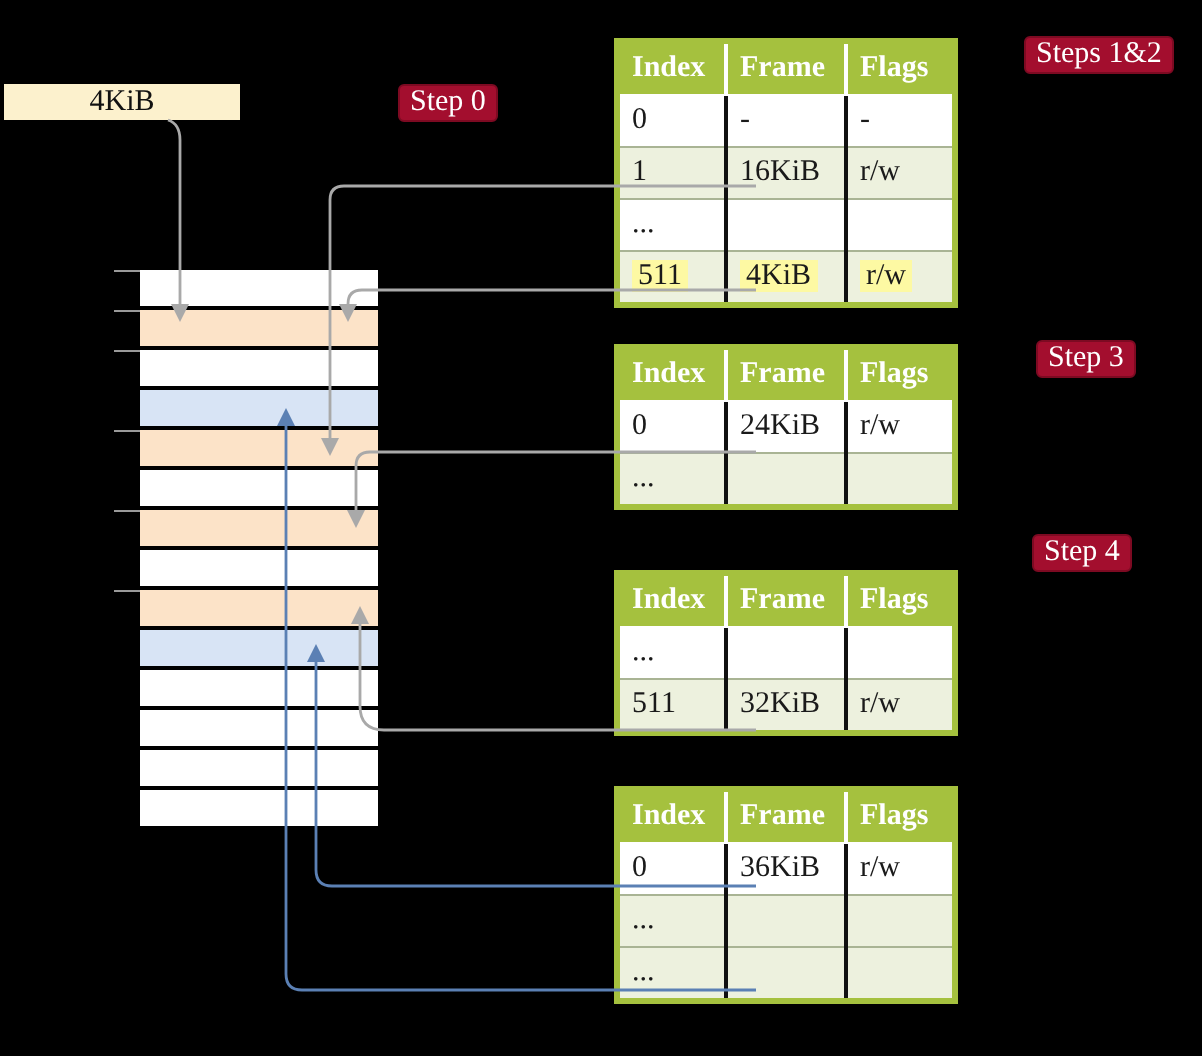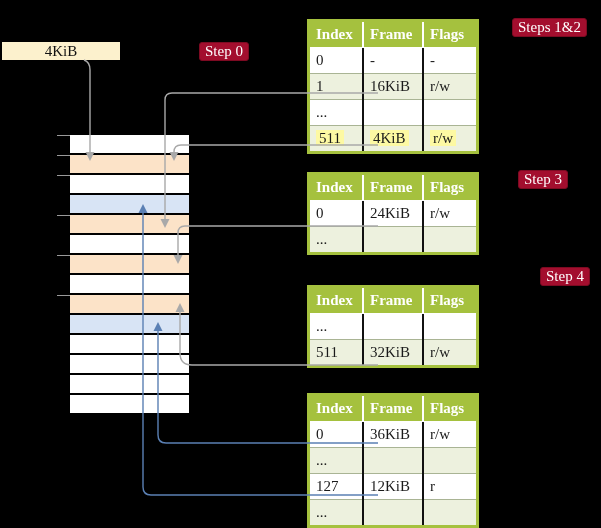--- a/index.html
+++ b/index.html
@@ -20,21 +20,21 @@
     text-align:center;
   }
   .badge{
     position:absolute;background:var(--step-red);color:#fff;font-size:15px;
     line-height:15px;padding:1px 5px;border:1px solid #7d0a22;border-radius:3px;
     white-space:nowrap;
   }
   #badge-step0{left:199px;top:42px;}
   #badge-steps12{left:512px;top:18px;}
   #badge-step3{left:518px;top:158px;margin-top:12px;}
-  #badge-step4{left:540px;top:267px;}
+  #badge-step4{left:516px;top:267px;}
   #memory-stack{position:absolute;left:70px;top:135px;width:119px;}
   .mem-row{height:18px;margin-bottom:2px;background:#fff;}
   .mem-row.peach{background:var(--memory-peach);}
   .mem-row.blue{background:var(--memory-blue);}
   .tick{position:absolute;left:57px;width:13px;height:1px;background:#9a9a9a;}
   .pt{
     position:absolute;left:307px;border:3px solid var(--table-border-green);
     background:#fff;
   }
   #pt1{top:19px;} #pt2{top:172px;} #pt3{top:285px;} #pt4{top:393px;}
@@ -177,25 +177,20 @@
     <tr>
       <td class="c1">0</td>
       <td class="c2">36KiB</td>
       <td class="c3">r/w</td>
     </tr>
     <tr class="alt">
       <td class="c1">...</td>
       <td class="c2"></td>
       <td class="c3"></td>
     </tr>
-    <tr>
-      <td class="c1">127</td>
-      <td class="c2">12KiB</td>
-      <td class="c3">r</td>
-    </tr>
     <tr class="alt">
       <td class="c1">...</td>
       <td class="c2"></td>
       <td class="c3"></td>
     </tr>
   </tbody>
     </table>
 </div>
 
 <svg id="wires" width="601" height="528" viewBox="0 0 601 528">

